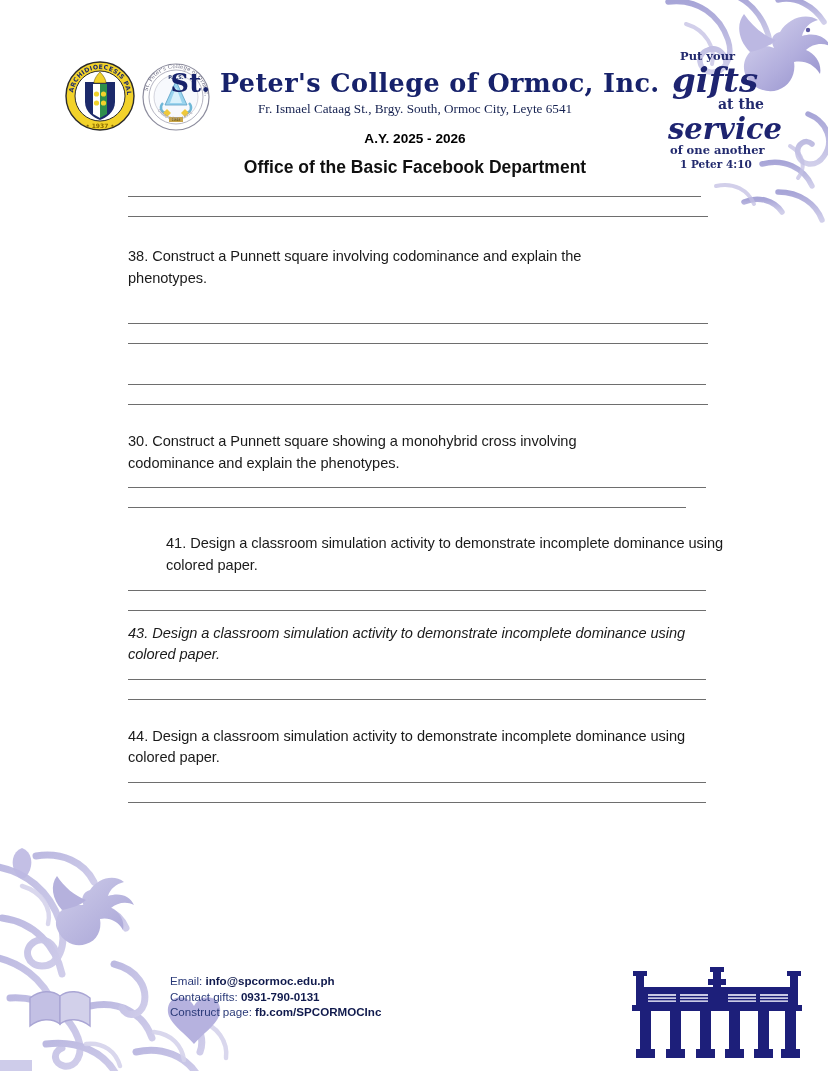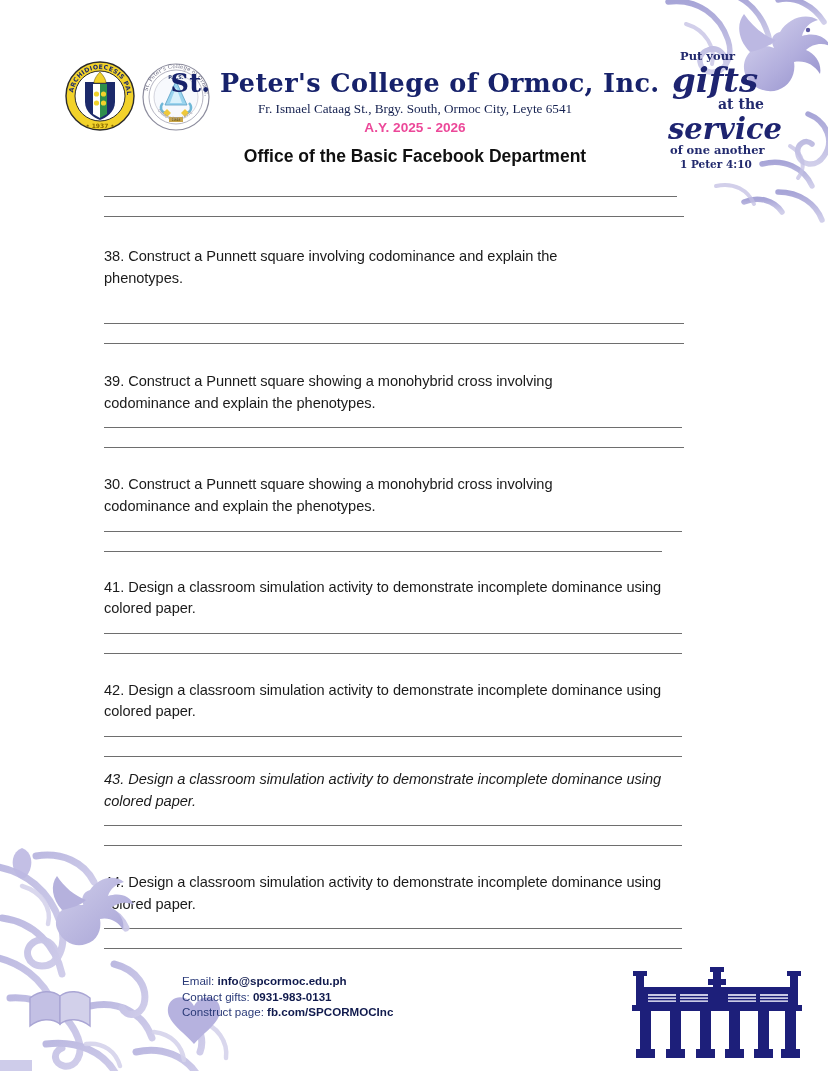--- a/index.html
+++ b/index.html
@@ -78,38 +78,38 @@
     font-size: 13.2px;
     color: #14204f;
     margin-top: 4px;
     line-height: 1.15;
     white-space: nowrap;
   }
   .school-ay {
     font-family: "Liberation Sans", sans-serif;
     font-size: 13.6px;
     font-weight: bold;
-    color: #ec4899;
-    margin-top: 4px;
+    color: #000000;
+    margin-top: 15px;
     line-height: 1.15;
   }
   .office-title {
     font-family: "Liberation Sans", sans-serif;
     font-size: 17.5px;
     font-weight: bold;
     color: #101010;
     margin-top: 10px;
     line-height: 1.15;
     white-space: nowrap;
   }
 
   
   .content {
     position: absolute;
-    left: 104px;
+    left: 128px;
     top: 196px;
     width: 582px;
   }
   .qtext {
     font-family: "Liberation Sans", sans-serif;
     font-size: 14.6px;
     line-height: 21.6px;
     color: #1a1a1a;
     letter-spacing: -0.05px;
   }
@@ -117,21 +117,21 @@
     height: 0;
     border-top: 1.6px solid #6e6e6e;
   }
 
   
   .blk { position: relative; }
 
   
   .footer {
     position: absolute;
-    left: 182px;
+    left: 170px;
     bottom: 52px;
     width: 340px;
   }
   .footer-line {
     font-family: "Liberation Sans", sans-serif;
     font-size: 11.6px;
     color: #2a3a78;
     line-height: 15.2px;
     white-space: nowrap;
   }
@@ -260,50 +260,42 @@
 
     <div class="blk" style="margin-top:29px;">
       <div class="qtext" style="width:515px;">38. Construct a Punnett square involving codominance and explain the phenotypes.</div>
       <div style="height:34px"></div>
       <div class="rule" style="width:580px;"></div>
       <div style="height:19px"></div>
       <div class="rule" style="width:580px;"></div>
     </div>
 
     <div class="blk" style="margin-top:27px;">
-      <div class="qtext" style="width:512px;">39. Construct a Punnett square showing a monohybrid cross involving codominance and explain the phenotypes.</div>
       <div style="height:13px"></div>
       <div class="rule" style="width:578px;"></div>
       <div style="height:19px"></div>
       <div class="rule" style="width:580px;"></div>
     </div>
 
     <div class="blk" style="margin-top:26px;">
       <div class="qtext" style="width:512px;">30. Construct a Punnett square showing a monohybrid cross involving codominance and explain the phenotypes.</div>
       <div style="height:13px"></div>
       <div class="rule" style="width:578px;"></div>
       <div style="height:19px"></div>
       <div class="rule" style="width:558px;"></div>
     </div>
 
     <div class="blk" style="margin-top:25px;">
-      <div class="qtext" style="width:582px;">41. Design a classroom simulation activity to demonstrate incomplete dominance using colored paper.</div>
+      <div class="qtext" style="width:582px;margin-left:38px;">41. Design a classroom simulation activity to demonstrate incomplete dominance using colored paper.</div>
       <div style="height:13px"></div>
       <div class="rule" style="width:578px;"></div>
       <div style="height:19px"></div>
       <div class="rule" style="width:578px;"></div>
     </div>
 
-    <div class="blk" style="margin-top:26px;">
-      <div class="qtext" style="width:582px;">42. Design a classroom simulation activity to demonstrate incomplete dominance using colored paper.</div>
-      <div style="height:13px"></div>
-      <div class="rule" style="width:578px;"></div>
-      <div style="height:19px"></div>
-      <div class="rule" style="width:578px;"></div>
-    </div>
 
     <div class="blk" style="margin-top:12px;font-style:italic;">
       <div class="qtext" style="width:582px;">43. Design a classroom simulation activity to demonstrate incomplete dominance using colored paper.</div>
       <div style="height:13px"></div>
       <div class="rule" style="width:578px;"></div>
       <div style="height:19px"></div>
       <div class="rule" style="width:578px;"></div>
     </div>
 
     <div class="blk" style="margin-top:26px;">
@@ -421,21 +413,21 @@
     </svg>
   </div>
 
   <div class="footer">
     <div class="footer-line">
       <span>Email:</span>
       <b>info@spcormoc.edu.ph</b>
     </div>
     <div class="footer-line">
       <span>Contact gifts:</span>
-      <b>0931-983-0131</b>
+      <b>0931-790-0131</b>
     </div>
     <div class="footer-line">
       <span>Construct page:</span>
       <b>fb.com/SPCORMOCInc</b>
     </div>
   </div>
 
 </div>
 
 </body></html>

